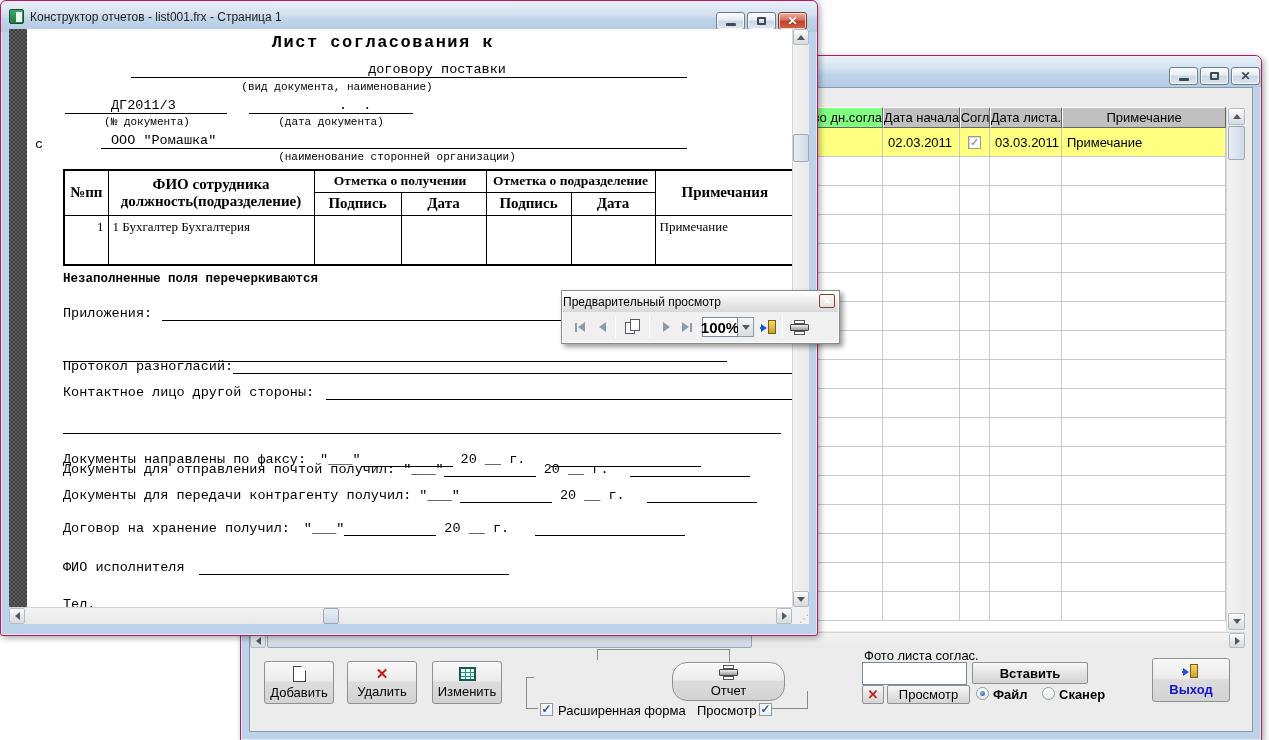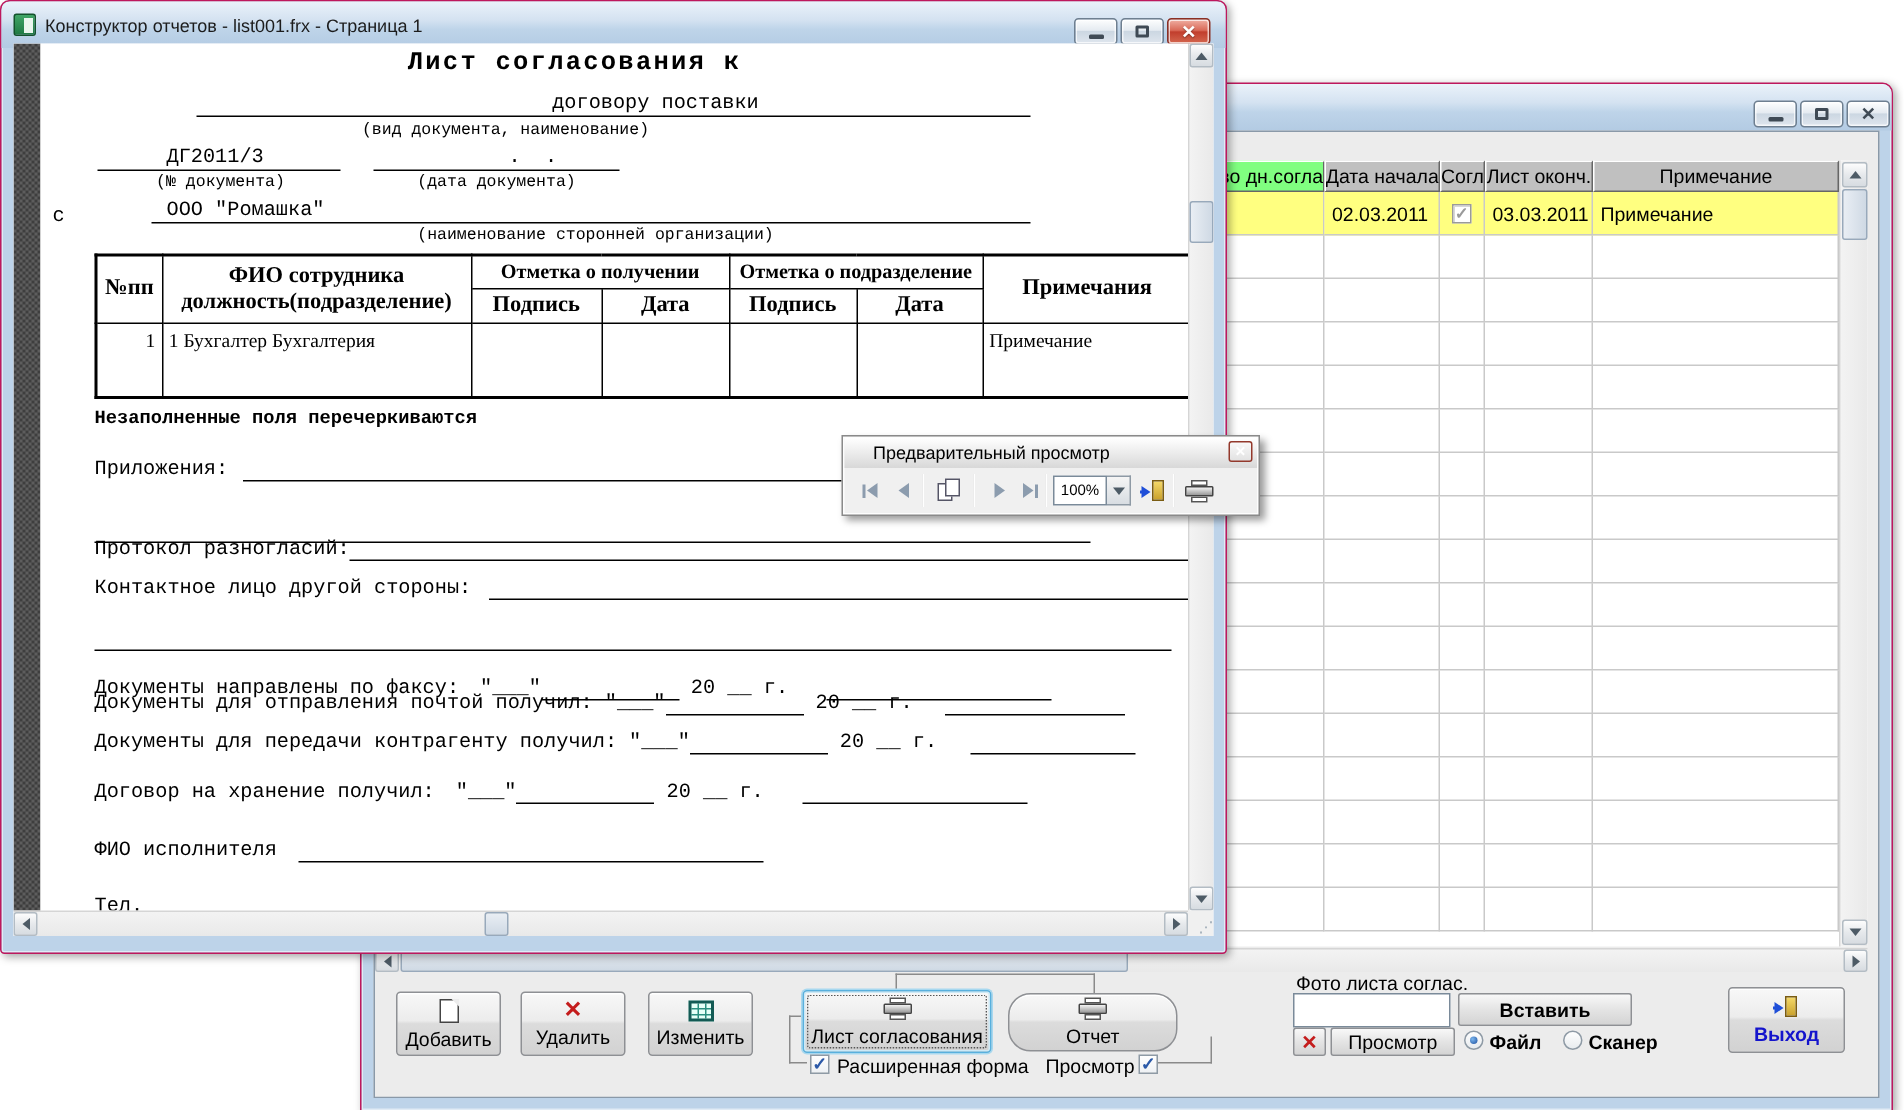--- a/index.html
+++ b/index.html
@@ -191,39 +191,39 @@
   #doc-table td { font-size:13px; vertical-align:top; padding:3px 4px; height:50px; }
   td.num-cell { text-align:right; }
   td.note-cell { font-size:12.5px; }
 
   
   #pt-window { left:561px; top:290px; width:279px; height:54px;
      background:#f0f0f0; border:1px solid #8a8a8a;
      box-shadow: 3px 3px 5px rgba(0,0,0,.4), inset 0 0 0 1px #fdfdfd; }
   #pt-titlebar { position:absolute; left:1px; top:1px; right:1px; height:20px;
      background:linear-gradient(#ffffff,#d8d8d8); display:flex; align-items:center;
-     font-size:12px; padding-left:19px; }
+     font-size:12px; padding-left:0; }
   #pt-close { position:absolute; right:4px; top:3px; width:16px; height:14px;
      background:linear-gradient(#ef9f93,#d2543f 50%,#b53а28 52%,#cb5844);
      border:1px solid #93392c; border-radius:2px;
      display:flex; align-items:center; justify-content:center;
      color:#fff; font-size:9px; font-weight:bold; }
   #pt-body { position:absolute; left:1px; top:21px; right:1px; bottom:1px; }
   .pt-btn { position:absolute; top:3px; width:22px; height:24px;
      display:flex; align-items:center; justify-content:center; gap:1px; }
   .pt-sep { position:absolute; top:4px; width:1px; height:22px; background:#c2c2c2; border-right:1px solid #fff; }
   .vbar { width:2px; height:9px; background:#8c9cae; }
   .ptri-l { width:0;height:0;border-top:5px solid transparent;border-bottom:5px solid transparent;border-right:7px solid #8c9cae; }
   .ptri-r { width:0;height:0;border-top:5px solid transparent;border-bottom:5px solid transparent;border-left:7px solid #8c9cae; }
   .icon-pages { position:relative; width:16px; height:16px; }
   .icon-pages .p1 { position:absolute; left:0; top:3px; width:10px; height:12px; background:#fff; border:1px solid #556; }
   .icon-pages .p2 { position:absolute; left:5px; top:0; width:10px; height:12px; background:#fff; border:1px solid #556; }
   #pt-zoom { position:absolute; left:139px; top:5px; width:52px; height:20px; display:flex; }
   #pt-zoom-box { width:36px; height:20px; border:1px solid #7a8a99; background:#fff;
-     font-size:10px; display:flex; align-items:center; justify-content:center; }
+     font-size:15px; display:flex; align-items:center; justify-content:center;font-weight:bold; }
   #pt-zoom-btn { width:16px; height:20px; border:1px solid #8e9aa5; border-left:none;
      background:linear-gradient(#f5f5f5,#d8dde2); display:flex; align-items:center; justify-content:center; }
 
   .lbl { position:absolute; font-size:13px; white-space:nowrap; }
   .b { font-weight:bold; }
 </style>
 </head>
 <body>
 
 <div id="back-window" class="abs win-frame">
@@ -240,21 +240,21 @@
       </div>
   </div>
 
   <div id="bw-client">
 
     <div id="grid">
       <div class="g-head">
         <div class="g-hcell green c0">во дн.согла</div>
         <div class="g-hcell c1">Дата начала</div>
         <div class="g-hcell c2">Согл</div>
-        <div class="g-hcell c3">Лист оконч.</div>
+        <div class="g-hcell c3">Дата листа.</div>
         <div class="g-hcell c4">Примечание</div>
       </div>
       <div class="g-row yellow">
         <div class="g-cell c0"></div>
         <div class="g-cell c1">02.03.2011</div>
         <div class="g-cell c2 center">
             <span class="gray-check">✓</span>
           </div>
         <div class="g-cell c3">03.03.2011</div>
         <div class="g-cell c4">Примечание</div>
@@ -412,28 +412,20 @@
       </div>
       <div class="panel-btn" style="left:97px;top:13px;width:70px;height:43px;">
         <span class="icon-x">✕</span>
         <span>Удалить</span>
       </div>
       <div class="panel-btn" style="left:182px;top:13px;width:70px;height:43px;">
         <span class="icon-grid"></span>
         <span>Изменить</span>
       </div>
 
-      <div class="panel-btn focused" style="left:285px;top:12px;width:126px;height:42px;">
-        <span class="icon-printer">
-            <span class="pp-top"></span>
-            <span class="pp-body"></span>
-            <span class="pp-out"></span>
-          </span>
-        <span>Лист согласования</span>
-      </div>
       <div class="panel-btn" style="left:422px;top:14px;width:113px;height:39px;border-radius:15px;">
         <span class="icon-printer">
             <span class="pp-top"></span>
             <span class="pp-body"></span>
             <span class="pp-out"></span>
           </span>
         <span>Отчет</span>
       </div>
 
       <span class="cb checked" style="position:absolute;left:290px;top:55px;"></span>

